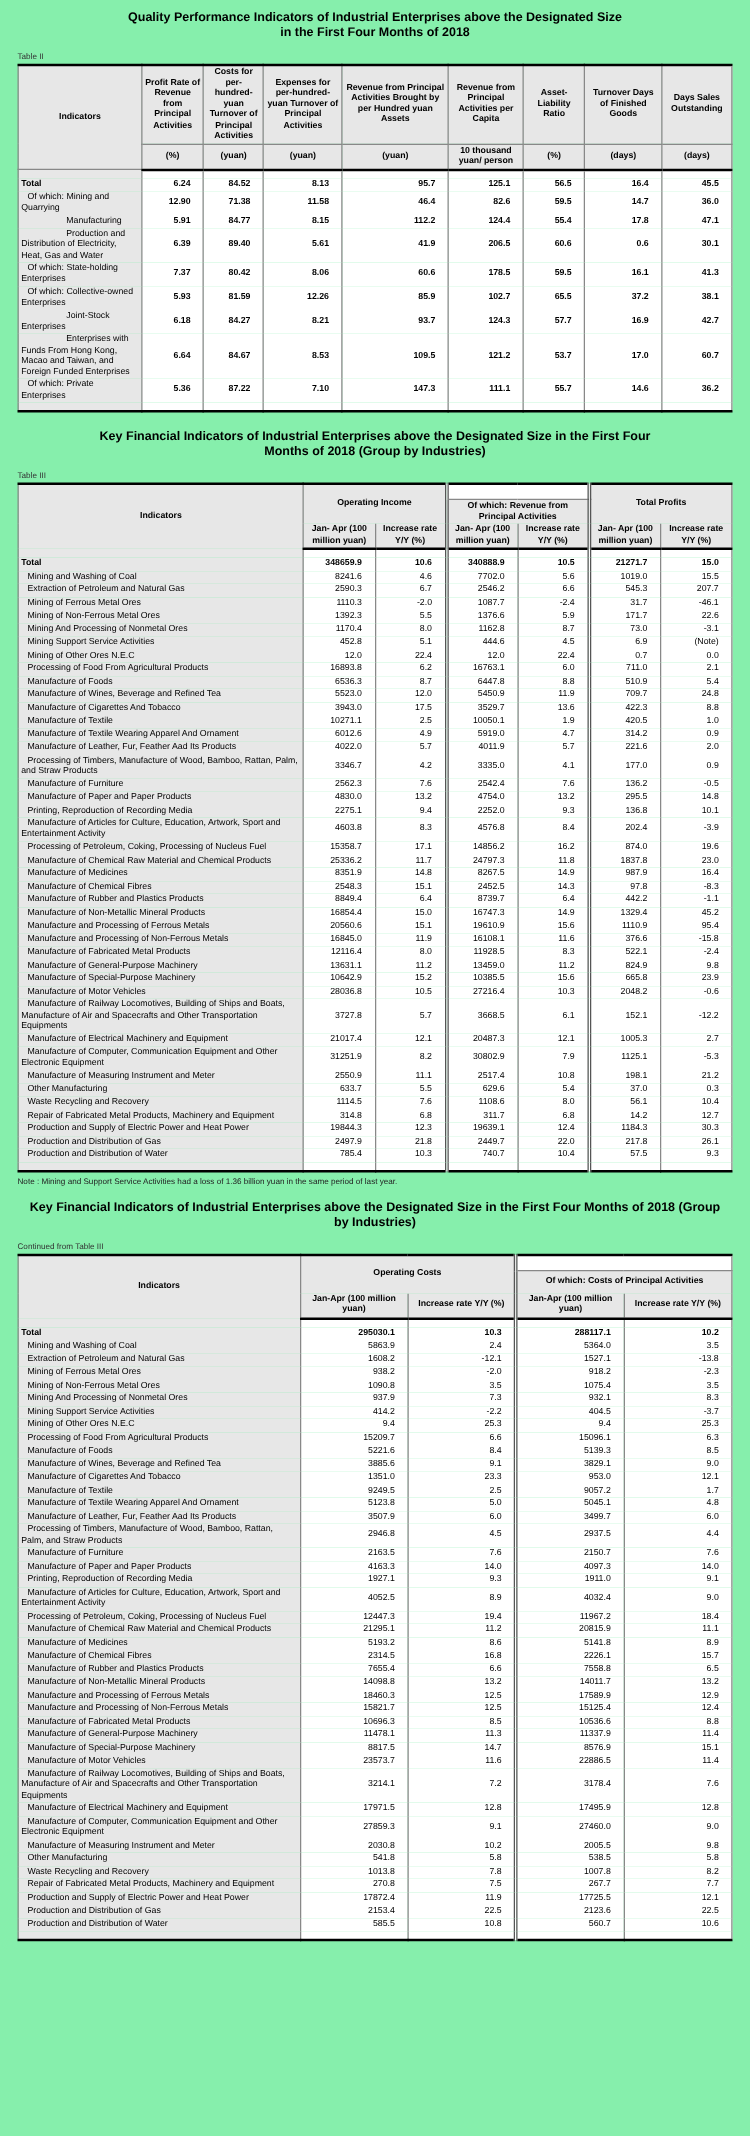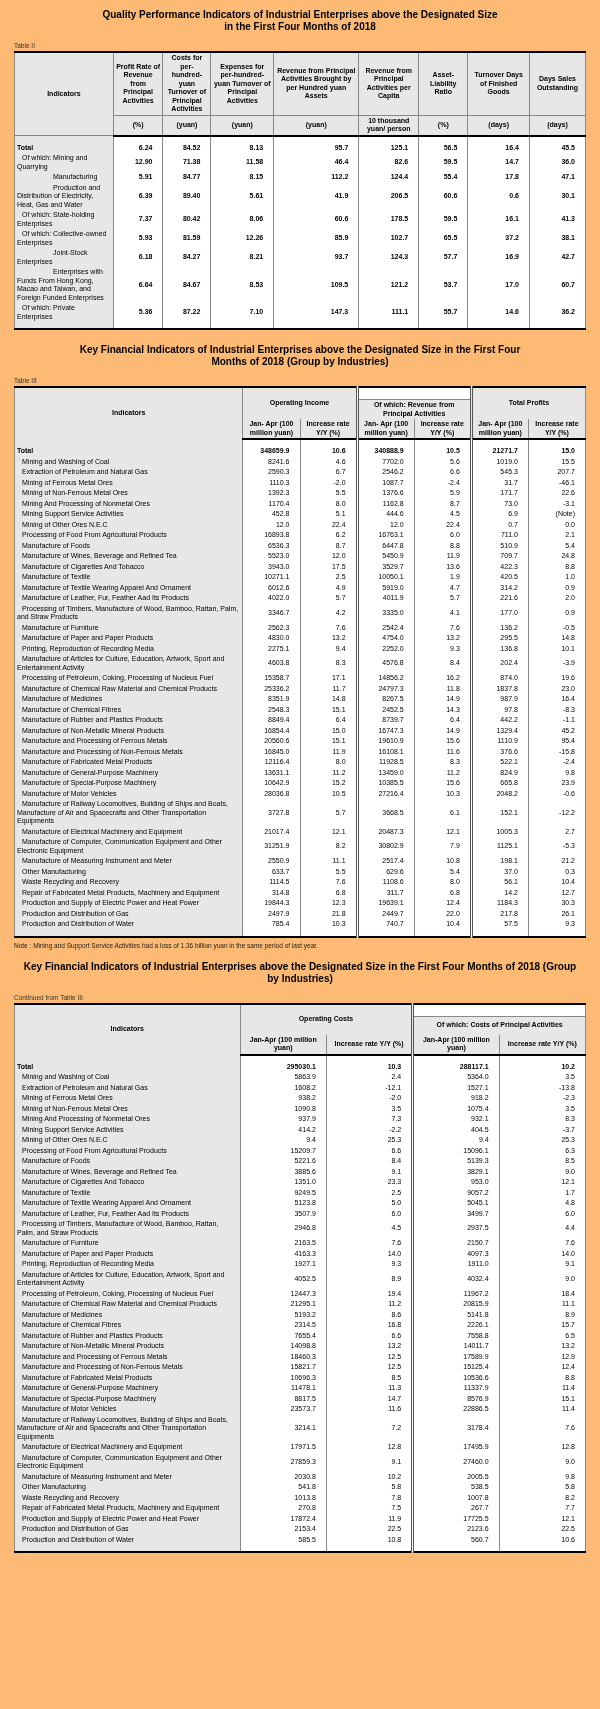--- a/index.html
+++ b/index.html
@@ -1,17 +1,17 @@
 <!DOCTYPE html>
 <html><head>
 <meta charset="utf-8">
 <style>
   html,body { margin:0; padding:0; background:#fff; }
   .doc {
-    width:600px; min-height:1709px; background:#fdba74; color:#000;
+    width:600px; min-height:1709px; background:#86efac; color:#000;
     font-family:"Liberation Sans", sans-serif; box-sizing:border-box;
   }
   .title {
     font-size:10px; font-weight:bold; text-align:center;
     margin:0 auto; padding-top:9px; line-height:12px;
   }
   .title.t1 { max-width:400px; }
   .title.t2 { max-width:450px; padding-top:14px; }
   .title.t3 { max-width:565px; padding-top:12px; }
   .tbl-label { font-size:6.5px; color:#333; margin:9px 0 2px 14px; }

